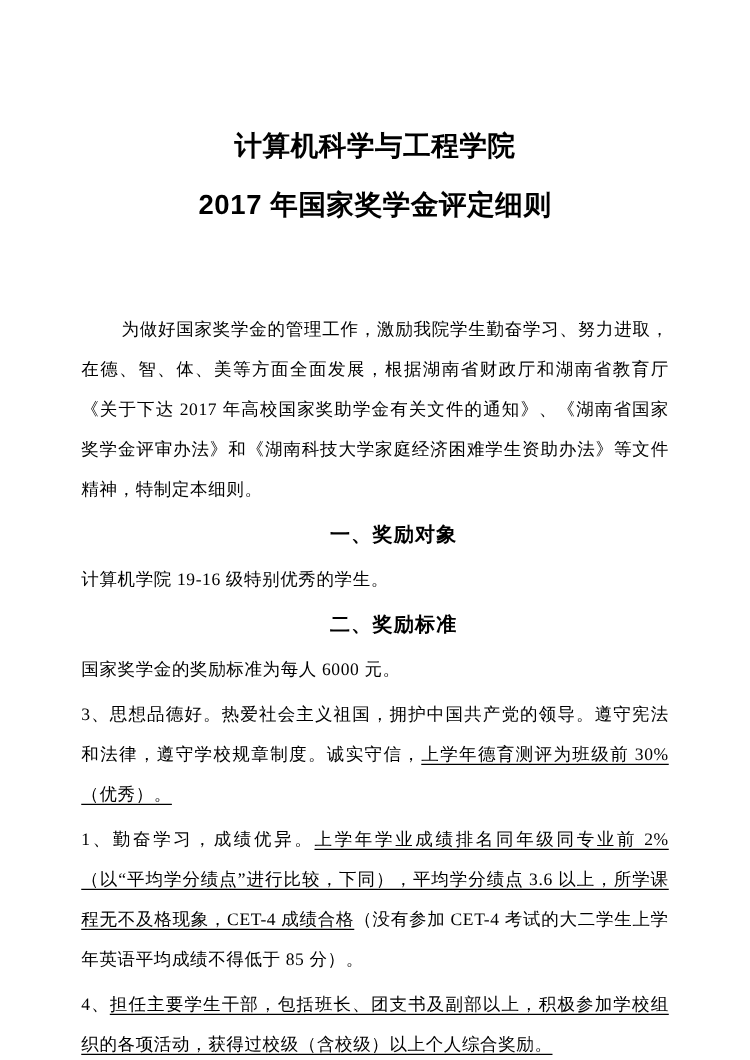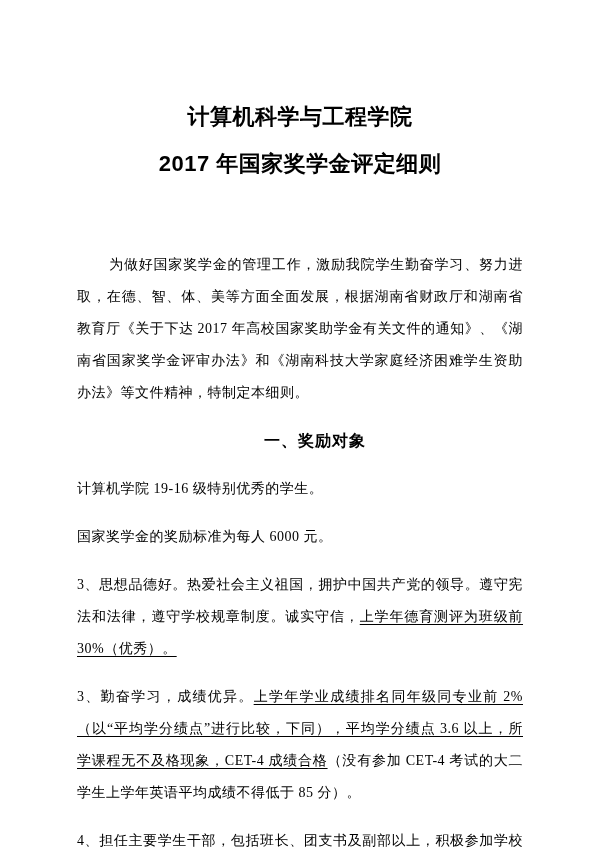--- a/index.html
+++ b/index.html
@@ -29,21 +29,21 @@
   }
   .doc-body {
     margin-top: 70px;
     font-family: "Liberation Serif", "DejaVu Serif", serif;
     font-size: 14px;
     line-height: 32px;
     letter-spacing: 0.5px;
     text-align: justify;
   }
   .doc-body p {
-    margin: 16px;
+    margin: 4px;
   }
   p.para.indent {
     text-indent: 2.3em;
   }
   p.heading {
     font-family: "Liberation Sans", "DejaVu Sans", sans-serif;
     font-weight: 700;
     font-size: 16px;
     letter-spacing: 1px;
     padding-left: 30px;
@@ -58,18 +58,19 @@
 </head>
 <body>
 
 <div class="page" style="background: rgb(255, 255, 255); color: rgb(0, 0, 0);">
   <h1 class="title-line">计算机科学与工程学院</h1>
   <h1 class="title-line">2017 年国家奖学金评定细则</h1>
   <div class="doc-body" id="doc-body">
       <p class="para indent"><span>为做好国家奖学金的管理工作，激励我院学生勤奋学习、努力进取，在德、智、体、美等方面全面发展，根据湖南省财政厅和湖南省教育厅《关于下达 2017 年高校国家奖助学金有关文件的通知》、《湖南省国家奖学金评审办法》和《湖南科技大学家庭经济困难学生资助办法》等文件精神，特制定本细则。</span></p>
       <p class="heading"><span>一、奖励对象</span></p>
       <p class="para"><span>计算机学院 19-16 级特别优秀的学生。</span></p>
+      <p class="heading"><span>二、奖励标准</span></p>
       <p class="para"><span>国家奖学金的奖励标准为每人 6000 元。</span></p>
       <p class="para"><span>3、思想品德好。热爱社会主义祖国，拥护中国共产党的领导。遵守宪法和法律，遵守学校规章制度。诚实守信，</span><span class="u">上学年德育测评为班级前 30%（优秀）。</span></p>
-      <p class="para"><span>3、勤奋学习，成绩优异。</span><span class="u">上学年学业成绩排名同年级同专业前 2%（以“平均学分绩点”进行比较，下同），平均学分绩点 3.6 以上，所学课程无不及格现象，CET-4 成绩合格</span><span>（没有参加 CET-4 考试的大二学生上学年英语平均成绩不得低于 85 分）。</span></p>
+      <p class="para"><span>1、勤奋学习，成绩优异。</span><span class="u">上学年学业成绩排名同年级同专业前 2%（以“平均学分绩点”进行比较，下同），平均学分绩点 3.6 以上，所学课程无不及格现象，CET-4 成绩合格</span><span>（没有参加 CET-4 考试的大二学生上学年英语平均成绩不得低于 85 分）。</span></p>
       <p class="para"><span>4、</span><span class="u">担任主要学生干部，包括班长、团支书及副部以上，积极参加学校组织的各项活动，获得过校级（含校级）以上个人综合奖励。</span></p>
     </div>
 </div>
 
 </body></html>

